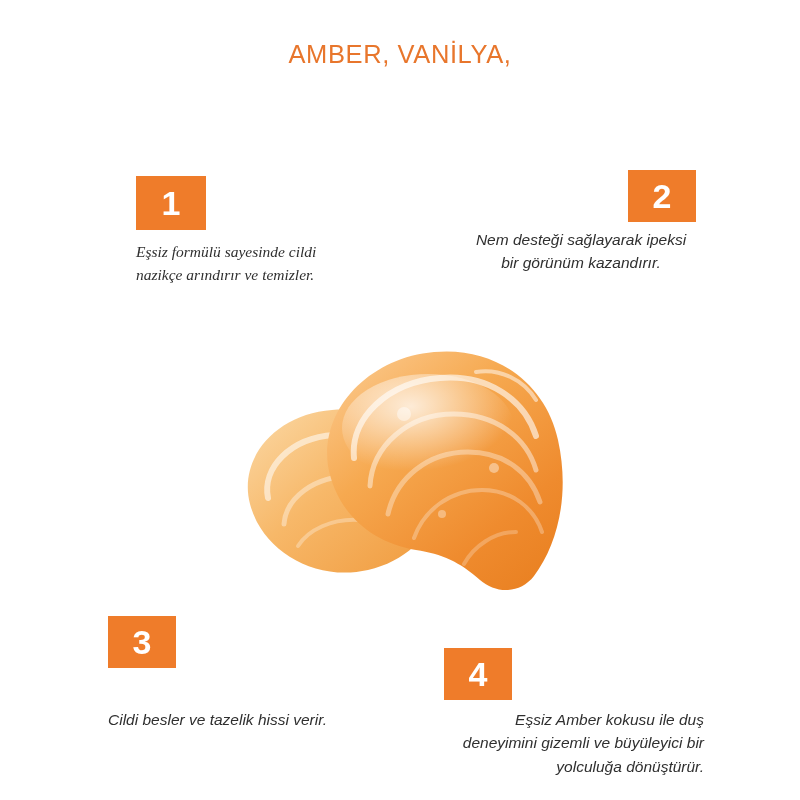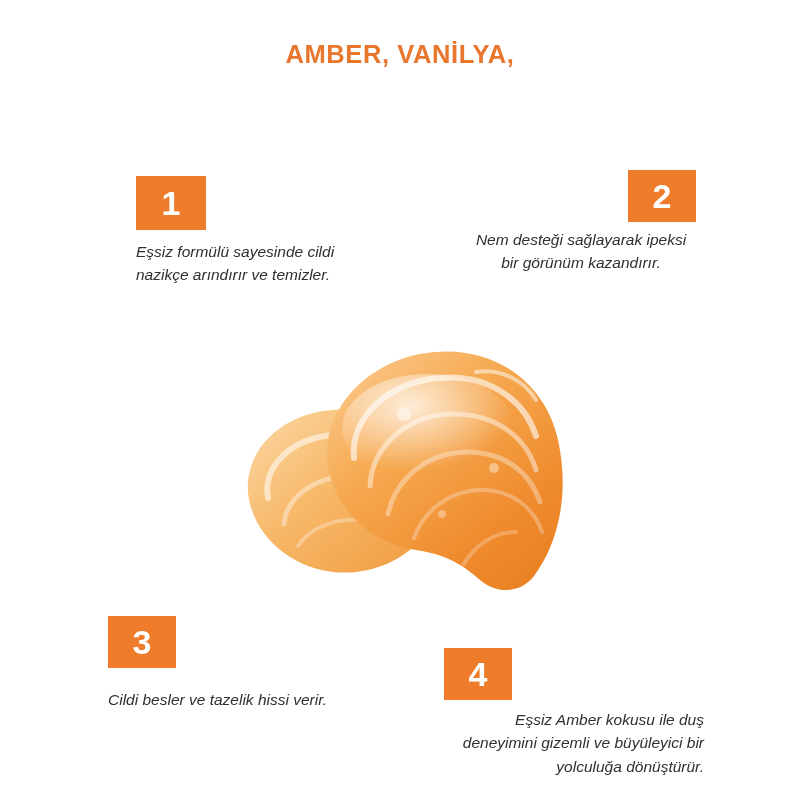--- a/index.html
+++ b/index.html
@@ -21,21 +21,21 @@
   }
 
   
   .heading {
     position: absolute;
     top: 36px;
     left: 0;
     width: 800px;
     text-align: center;
     color: #e8762c;
-    font-weight: bold;
+    font-weight: normal;
     font-size: 25.5px;
     letter-spacing: 0.6px;
     line-height: 1.42;
   }
   .heading .line {
     display: block;
     white-space: nowrap;
   }
 
   
@@ -53,29 +53,29 @@
   .blocktext {
     position: absolute;
     color: #2f2f2f;
     font-style: italic;
     font-size: 15.5px;
     line-height: 1.5;
   }
 
   
   #num-1 { left: 136px; top: 176px; width: 70px; height: 54px; }
-  #text-1 { left: 136px; top: 240px; width: 230px; text-align: left; }
+  #text-1 { left: 136px; top: 240px; width: 230px; text-align: left; font-family: Liberation Serif, serif; }
 
   
   #num-2 { left: 628px; top: 170px; width: 68px; height: 52px; }
   #text-2 { left: 466px; top: 228px; width: 230px; text-align: center; }
 
   
   #num-3 { left: 108px; top: 616px; width: 68px; height: 52px; }
-  #text-3 { left: 108px; top: 688px; width: 230px; text-align: left; }
+  #text-3 { left: 108px; top: 708px; width: 230px; text-align: left; }
 
   
   #num-4 { left: 444px; top: 648px; width: 68px; height: 52px; }
   #text-4 { left: 444px; top: 708px; width: 260px; text-align: right; }
 
   
   .artwork {
     position: absolute;
     left: 228px;
     top: 318px;

